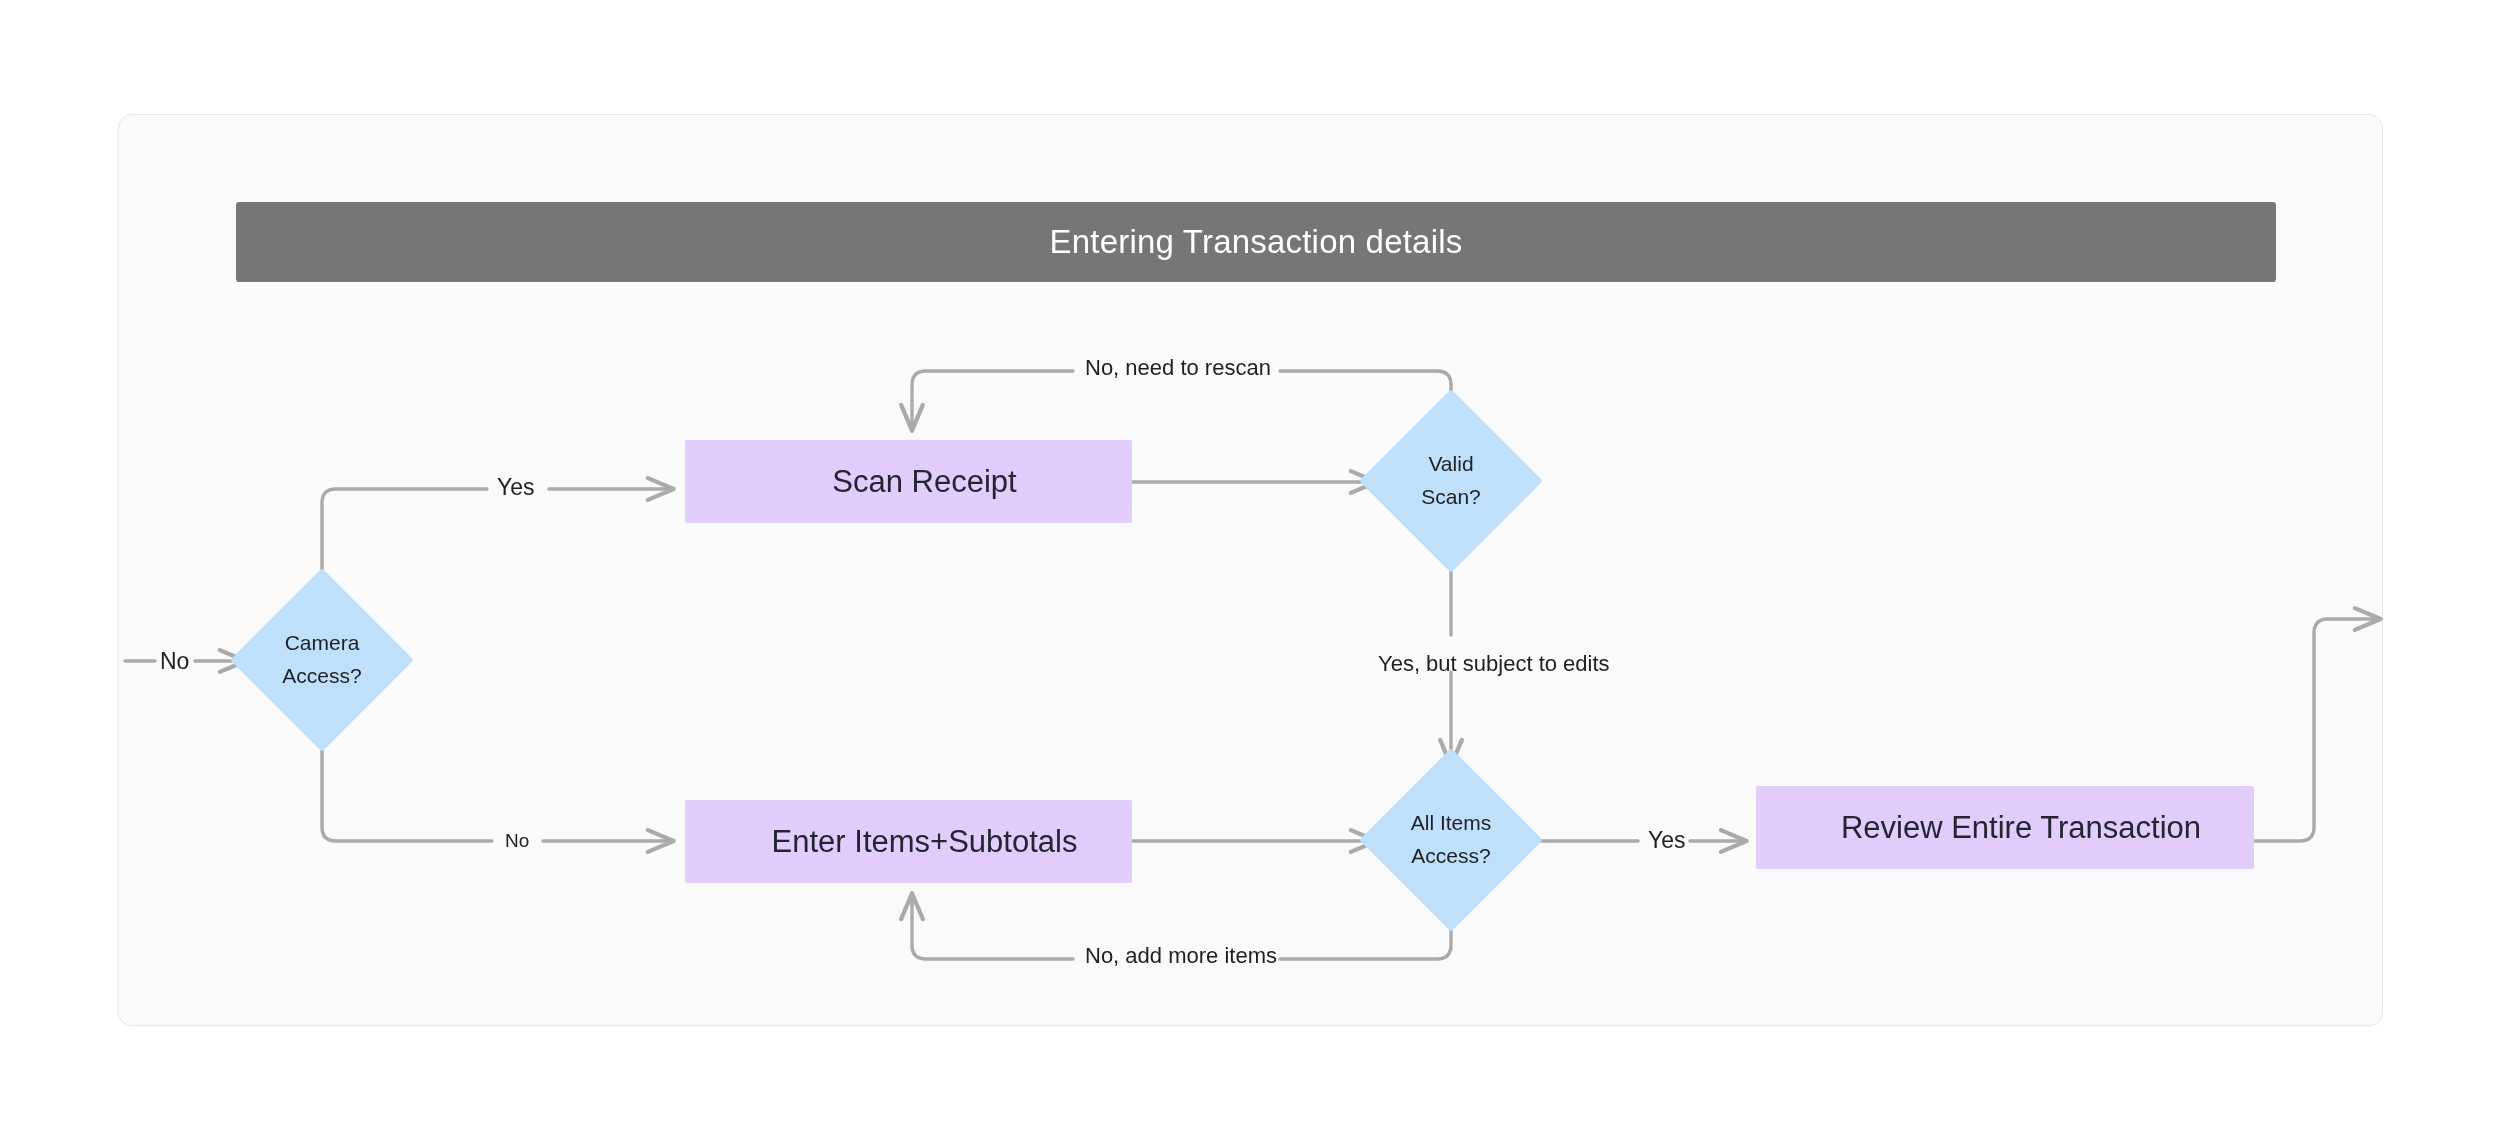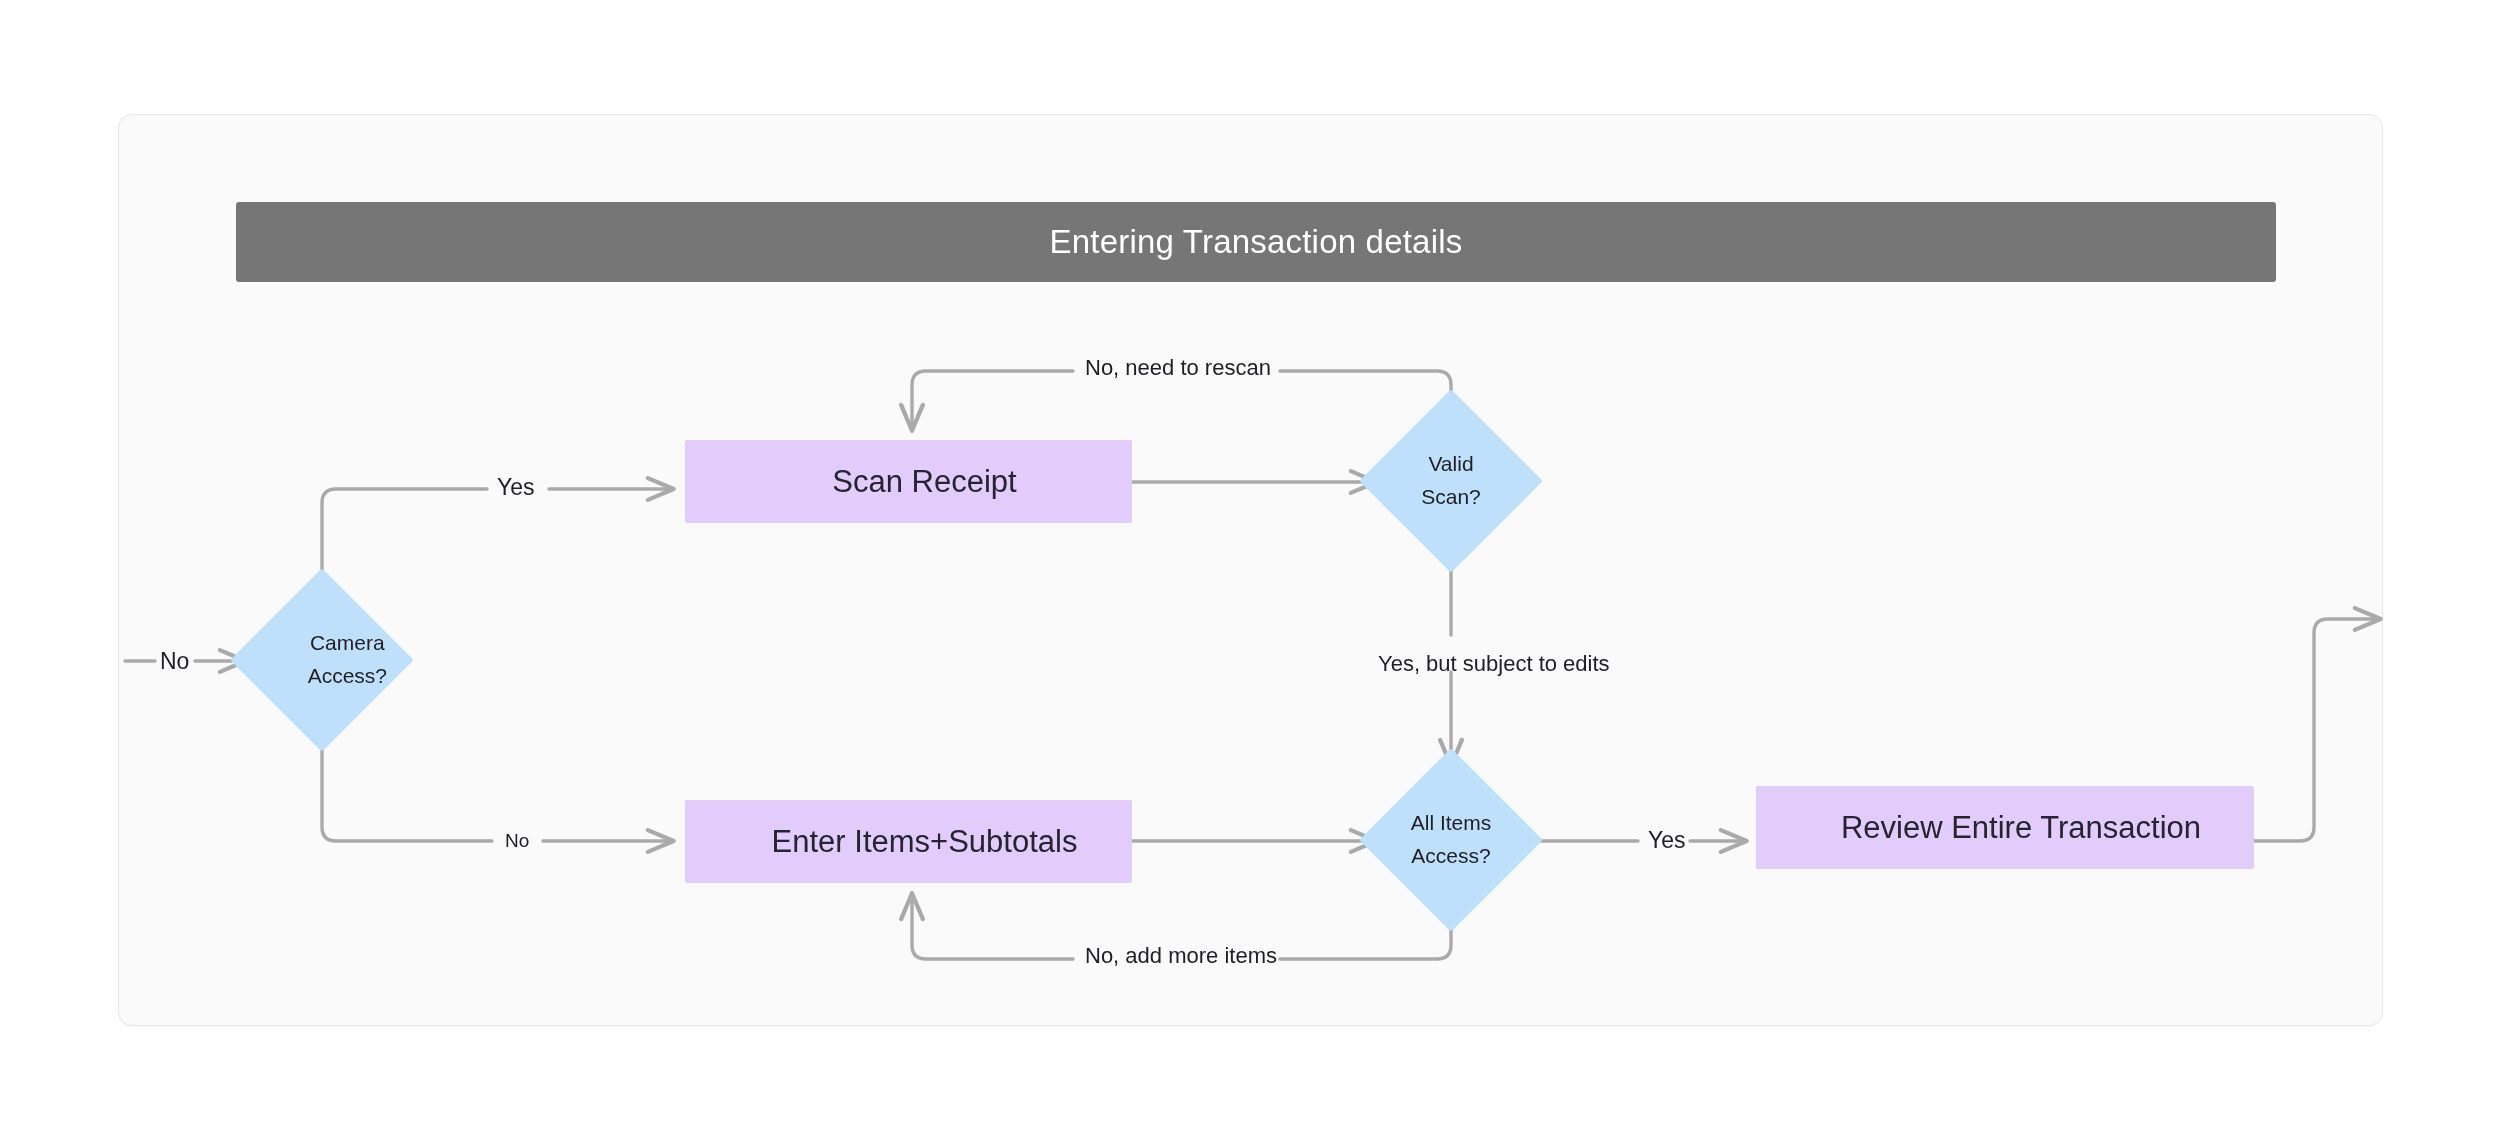--- a/index.html
+++ b/index.html
@@ -102,21 +102,21 @@
   .decision .dia-label {
     position: relative;
     z-index: 2;
     text-align: center;
     color: #1f1f24;
     font-size: 21px;
     line-height: 1.55;
     font-weight: 400;
     font-family: "Liberation Sans", sans-serif;
   }
-  #dec-camera-access { left: 257px; top: 595px; width: 130px; height: 130px; justify-content: flex-end; }
+  #dec-camera-access { left: 257px; top: 595px; width: 130px; height: 130px; }
   #dec-valid-scan    { left: 1386px; top: 416px; width: 130px; height: 130px; }
   #dec-all-items     { left: 1386px; top: 775px; width: 130px; height: 130px; }
 
   
   .edge-label {
     position: absolute;
     color: #1f1f24;
     font-family: "Liberation Sans", sans-serif;
     white-space: nowrap;
     background: transparent;

